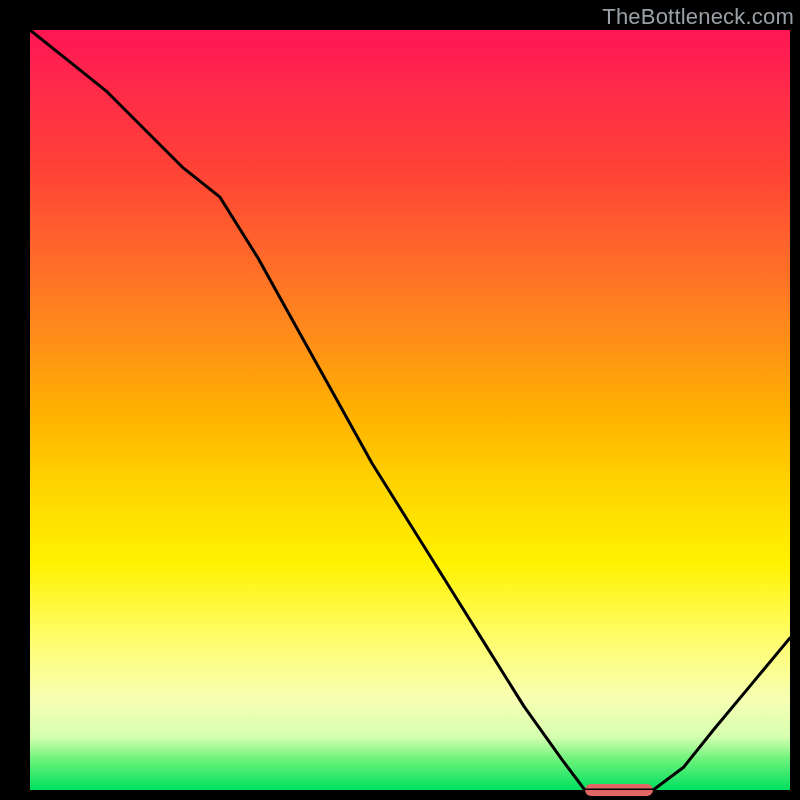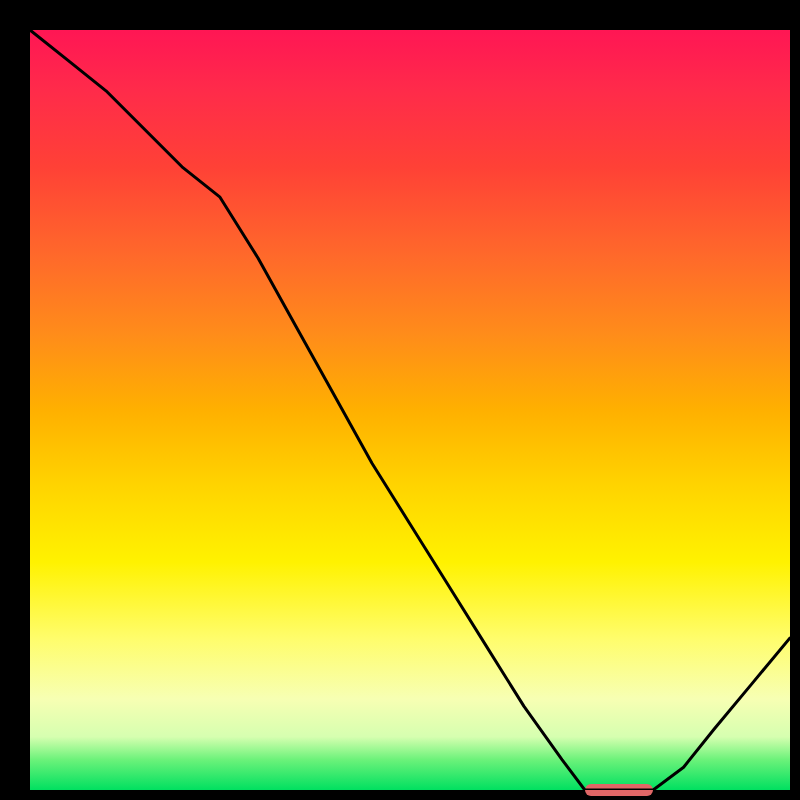--- a/index.html
+++ b/index.html
@@ -59,20 +59,21 @@
     color: #9aa0a6;
     font-family: Arial, Helvetica, sans-serif;
     font-size: 22px;
     letter-spacing: 0.2px;
   }
 </style>
 </head>
 <body>
 
 <div class="chart-wrap">
+  <div class="watermark">TheBottleneck.com</div>
 
   <div class="plot-area">
 
     <div class="marker" style="left: 554.8px; width: 68.4px; top: 754px; height: 12px;"></div>
 
     <svg class="curve" viewBox="0 0 760 760" preserveAspectRatio="none">
       <path fill="none" stroke="#000" stroke-width="3" stroke-linejoin="round" stroke-linecap="round" d="M0.0,0.0 L38.0,30.4 L76.0,60.8 L114.0,98.8 L152.0,136.8 L190.0,167.2 L228.0,228.0 L266.0,296.4 L304.0,364.8 L342.0,433.2 L380.0,494.0 L418.0,554.8 L456.0,615.6 L494.0,676.4 L532.0,729.6 L554.8,760.0 L592.8,760.0 L623.2,760.0 L653.6,737.2 L684.0,699.2 L722.0,653.6 L760.0,608.0"></path>
     </svg>
 
   </div>

